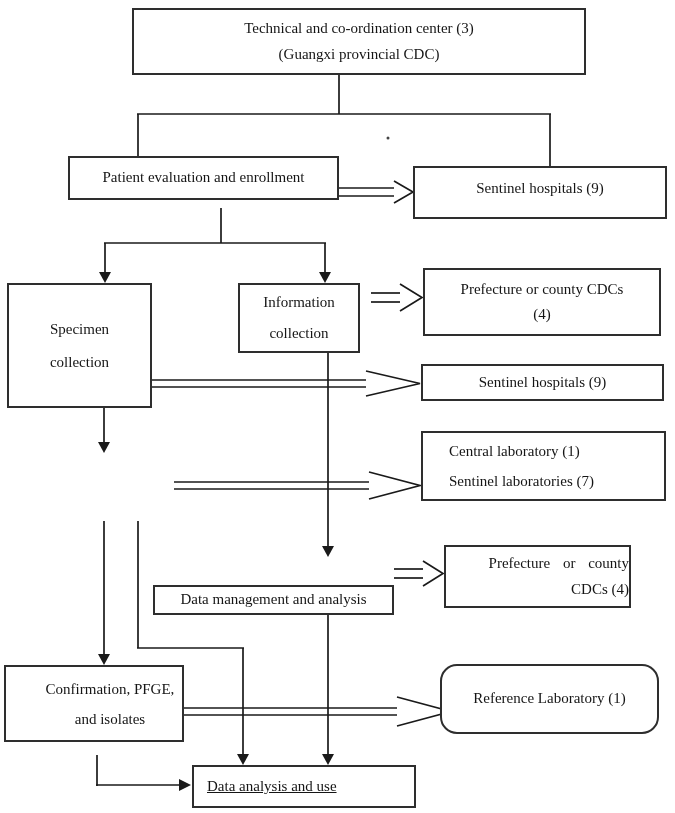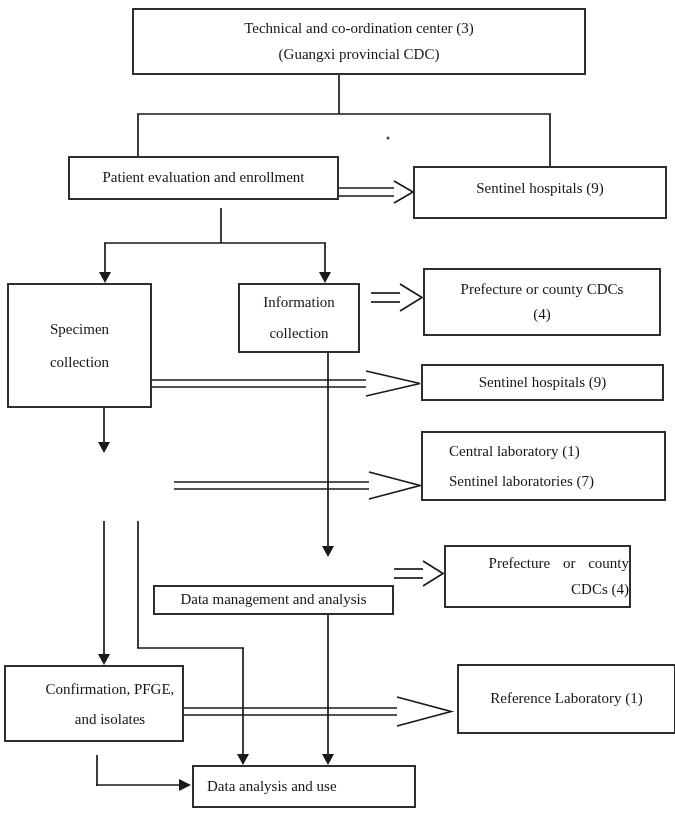--- a/index.html
+++ b/index.html
@@ -63,23 +63,23 @@
   #box-sentinel-hospitals-mid { left: 421px; top: 364px; width: 243px; height: 37px; }
   #box-bacterial-culture      { left:   7px; top: 453px; width: 167px; height: 68px;
                                 justify-content: flex-start; padding-top: 12px; }
   #box-central-laboratory     { left: 421px; top: 431px; width: 245px; height: 70px;
                                 align-items: flex-start; text-align: left; padding-left: 26px; line-height: 2.0; }
   #box-data-management        { left: 153px; top: 557px; width: 241px; height: 30px; margin-top: 28px; }
   #box-prefecture-cdcs-lower  { left: 444px; top: 545px; width: 187px; height: 63px;
                                 align-items: flex-end; text-align: left; padding-left: 12px; }
   #box-prefecture-cdcs-lower .justify-wide { word-spacing: 9px; }
   #box-confirmation-pfge      { left:   4px; top: 665px; width: 180px; height: 77px; line-height: 2.0; padding-left: 32px; }
-  #box-reference-laboratory   { left: 457px; top: 664px; width: 219px; height: 70px; }
+  #box-reference-laboratory   { left: 440px; top: 664px; width: 219px; height: 70px; border-radius: 17px; }
   #box-data-analysis          { left: 192px; top: 765px; width: 224px; height: 43px;
-                                align-items: flex-start; text-align: left; padding-left: 13px; }
+                                align-items: flex-start; text-align: left; padding-left: 13px; text-decoration: underline; }
 </style>
 </head>
 <body>
 
 <div class="diagram">
 
   <svg class="connector-layer" width="675" height="813" viewBox="0 0 675 813">
 
     <g>
       <line x1="339" y1="188" x2="394" y2="188"></line>

